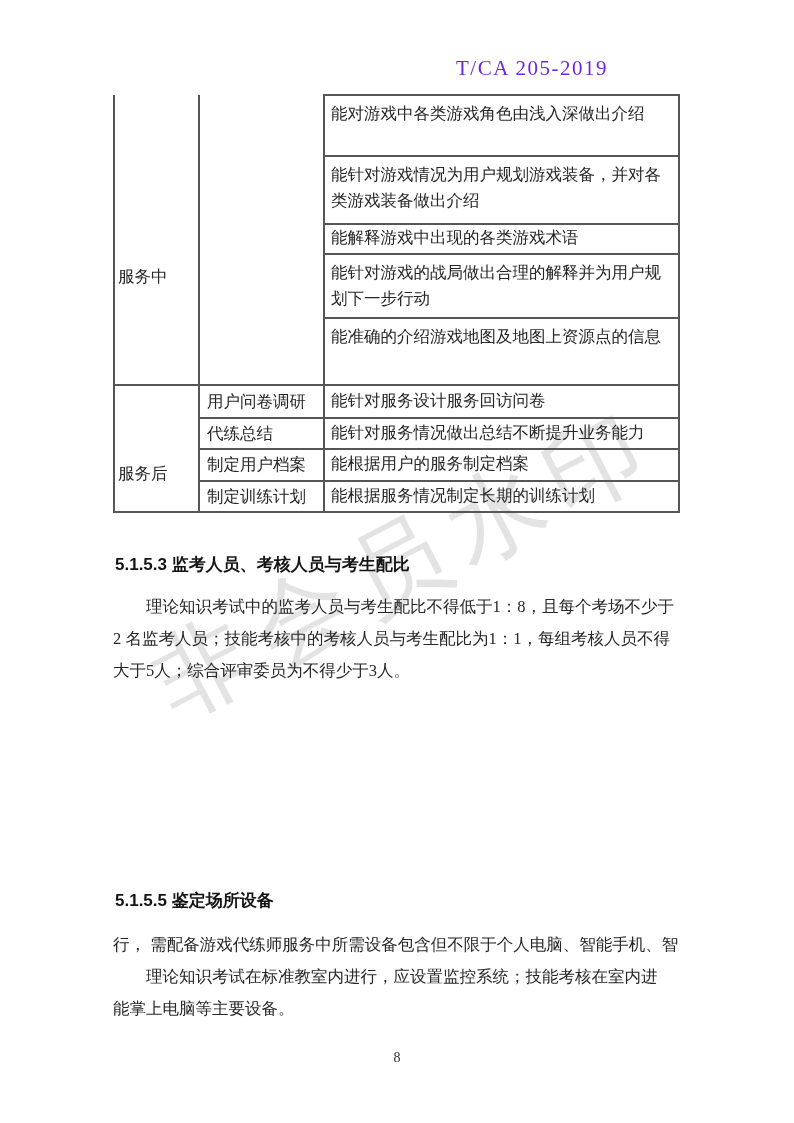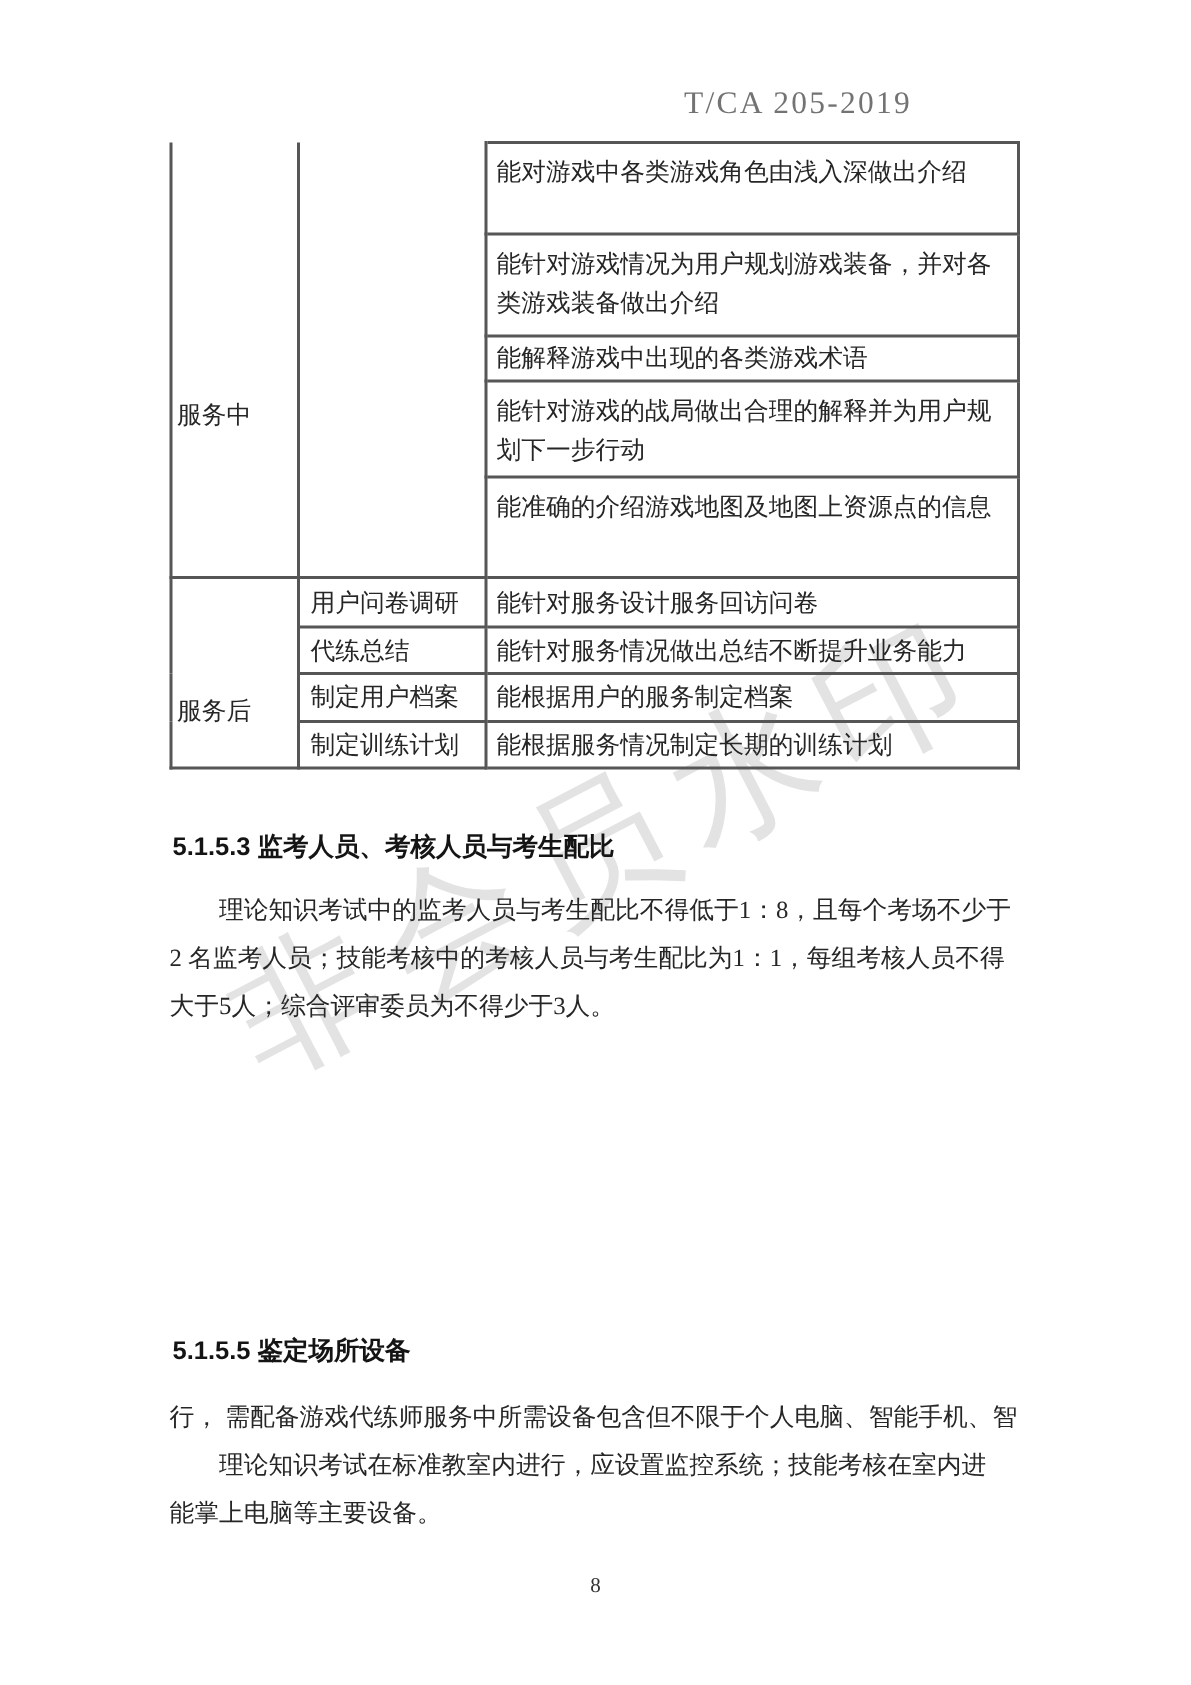--- a/index.html
+++ b/index.html
@@ -29,38 +29,39 @@
     z-index: 0;
     font-family: "Liberation Sans", sans-serif;
     user-select: none;
   }
 
   .doc-header {
     position: absolute;
     left: 456px; top: 56px;
     font-size: 21px;
     letter-spacing: 1.5px;
-    color: #737373;
+    color: #6d28d9;
     z-index: 1;
     white-space: pre;
   }
 
   
   .skills-table {
     position: absolute;
     left: 113px; top: 94px;
     border-collapse: collapse;
     table-layout: fixed;
     z-index: 1;
   }
   .skills-table td {
     border: 2px solid #565656;
     font-size: 16.5px;
     color: #262626;
     overflow: hidden;
+    font-family: Liberation Mono, monospace;
   }
   .skills-table td.desc {
     vertical-align: top;
     padding: 6px 3px 4px 6px;
     line-height: 26px;
   }
   .skills-table td.vmid {
     vertical-align: middle;
     padding-top: 1px; padding-bottom: 1px;
   }

